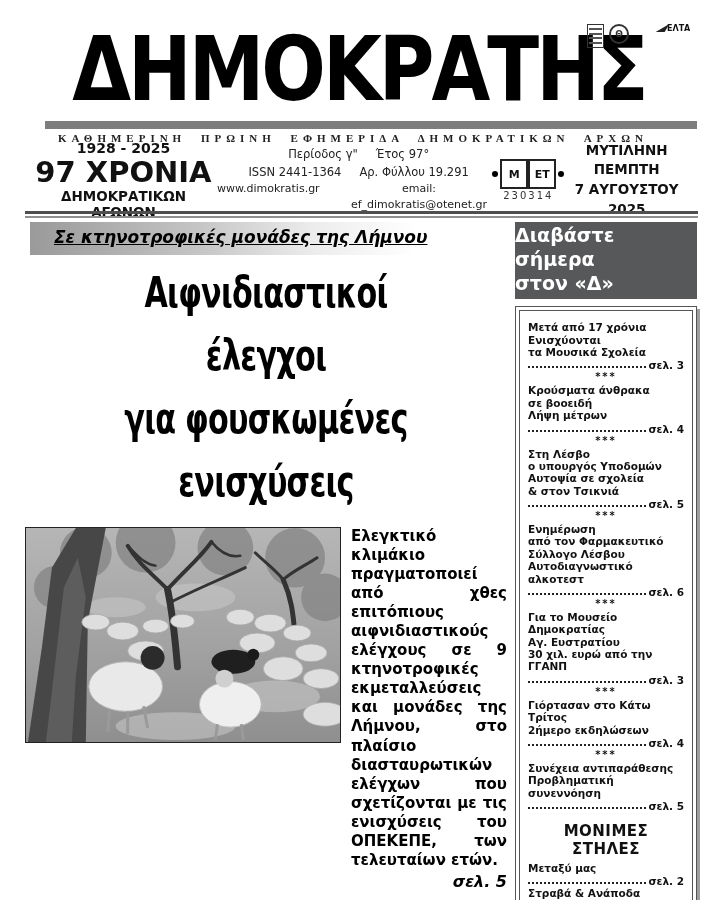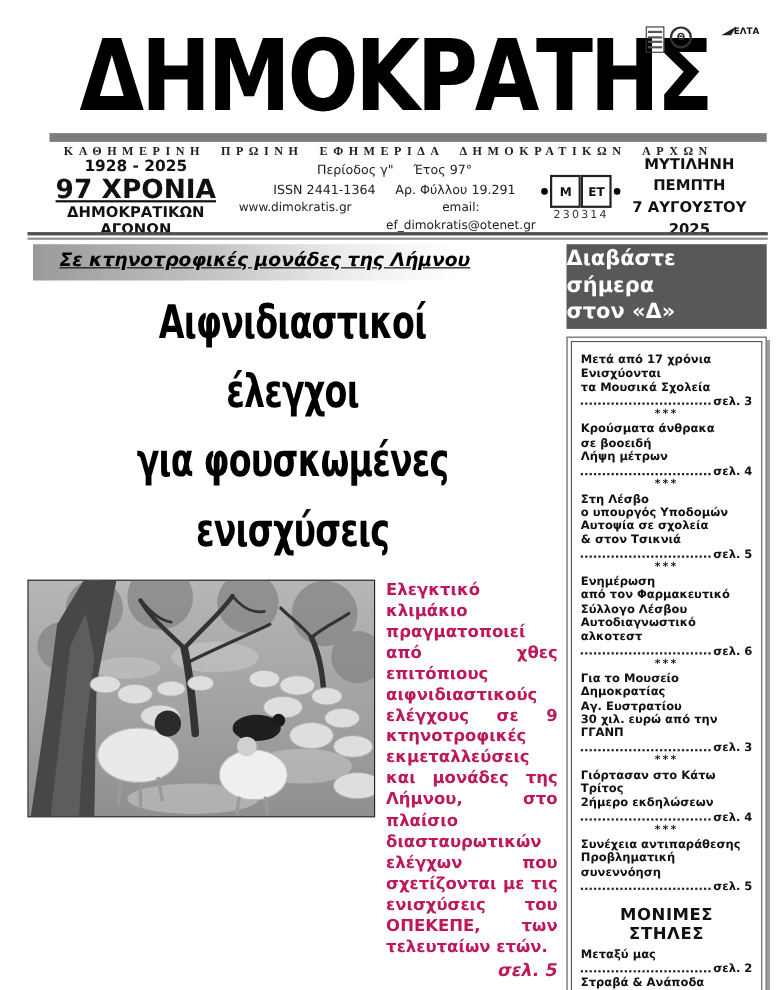--- a/index.html
+++ b/index.html
@@ -27,21 +27,21 @@
   .gray-bar{top:121px;left:45px;width:652px;height:8px;background:#7d7d7d;}
   .tagline{top:132px;left:28px;width:650px;text-align:center;
            font-family:"Liberation Serif","DejaVu Serif",serif;font-weight:bold;
            font-size:11px;letter-spacing:5px;word-spacing:7px;color:#222;}
 
   
   .info-bar{top:151px;left:30px;width:667px;height:58px;display:flex;
             align-items:center;justify-content:space-between;}
   .info-left{text-align:center;font-weight:bold;line-height:1.15;}
   .info-left .l1{font-size:14px;}
-  .info-left .l2{font-size:24px;letter-spacing:0px;text-decoration:underline;}
+  .info-left .l2{font-size:29px;letter-spacing:0px;}
   .info-left .l3{font-size:13.5px;}
   .info-center{text-align:center;font-size:11.5px;line-height:1.5;color:#222;}
   .ic-row{display:flex;gap:18px;justify-content:center;}
   .ic-small{font-size:11px;}
   .met{display:flex;flex-direction:column;align-items:center;}
   .met-book{display:flex;position:relative;}
   .met-page{width:24px;height:26px;border:2px solid #222;background:#fff;
             display:flex;align-items:center;justify-content:center;
             font-size:11px;font-weight:bold;}
   .met-page:first-child{border-right:1px solid #222;border-radius:2px 0 0 6px;}
@@ -63,21 +63,21 @@
   .kicker1 span{text-decoration:underline;}
   .headline1{margin-top:6px;text-align:center;}
   .headline1 span{display:inline-block;font-weight:bold;font-size:42px;
                   line-height:1.5;letter-spacing:-1px;transform:scaleX(0.72);
                   transform-origin:center top;color:#000;}
   .story-row{display:flex;gap:10px;margin-top:14px;}
   .photo-frame{width:314px;height:214px;border:1px solid #222;flex-shrink:0;
                background:#aaa;}
   .photo-frame svg{display:block;width:100%;height:100%;}
   .lead-body{flex:1;font-weight:bold;font-size:15px;line-height:1.27;
-             text-align:justify;color:#be185d;}
+             text-align:justify;color:#000000;}
   .pref1{text-align:right;font-style:italic;font-weight:bold;font-size:16px;
          margin-top:2px;}
 
   
   .sidebar{top:222px;left:515px;width:182px;}
   .sb-header{background:#57585a;color:#fff;text-align:left;font-weight:bold;
              font-size:19px;line-height:1.25;padding:2px 0 4px;}
   .sb-box{margin-top:7px;border:1px solid #555;padding:3px;
           box-shadow:3px 3px 0 #9e9e9e;background:#fff;}
   .sb-inner{border:1px solid #555;padding:10px 8px 8px;}

